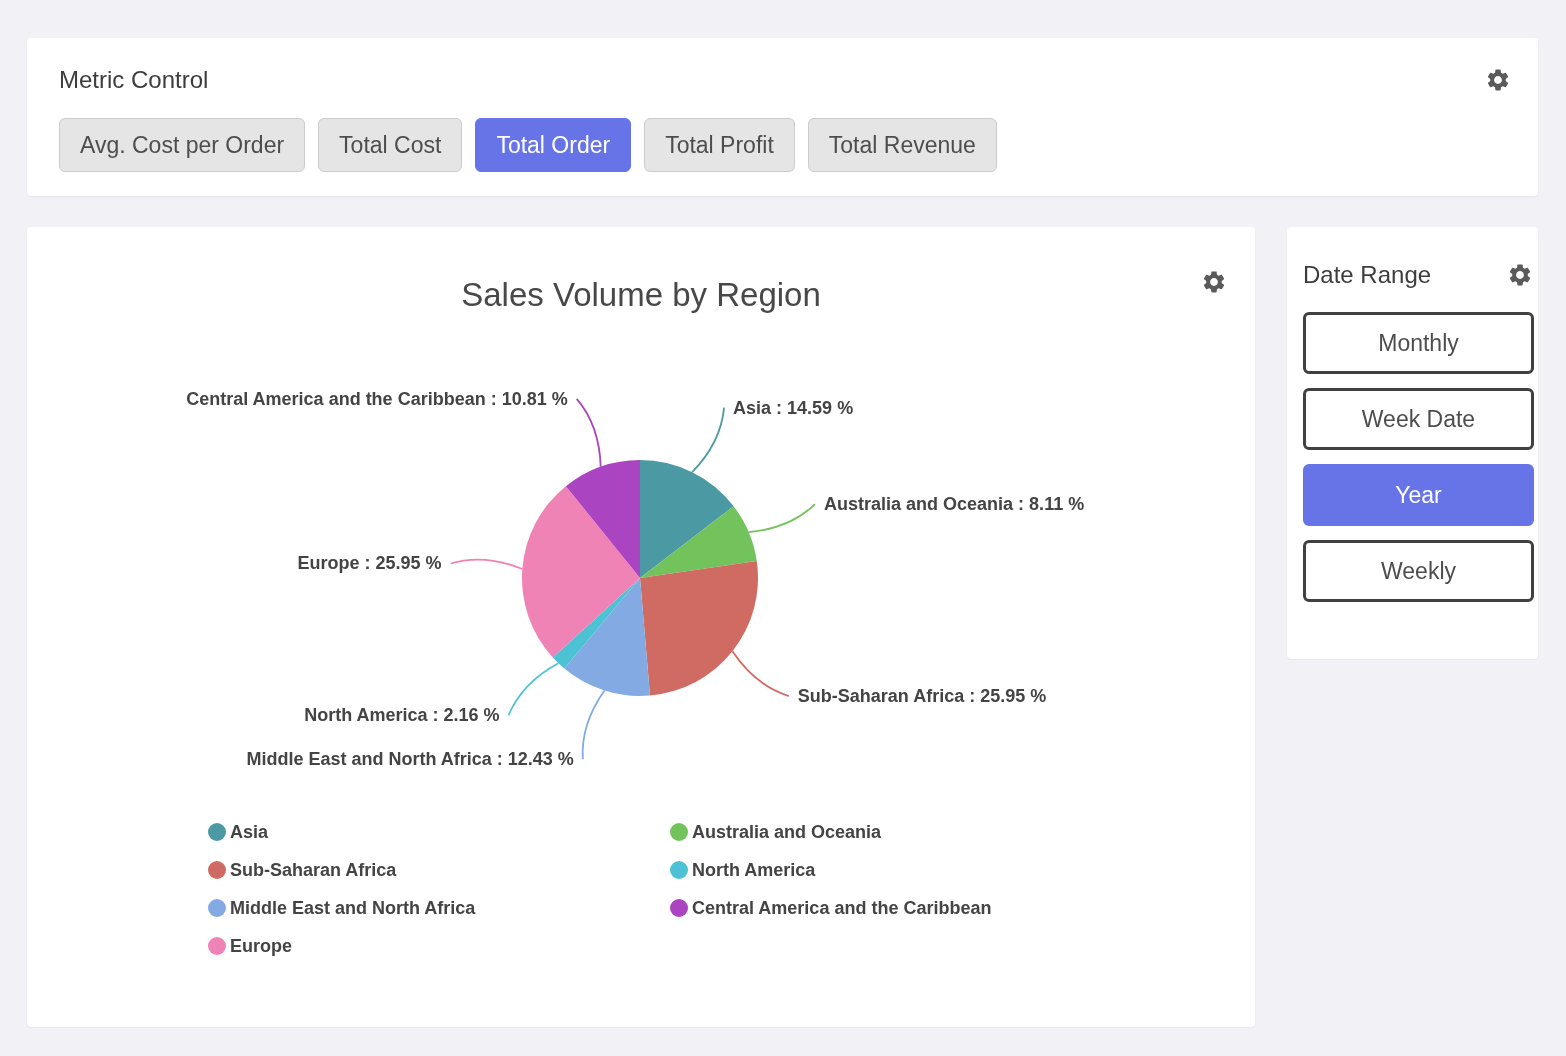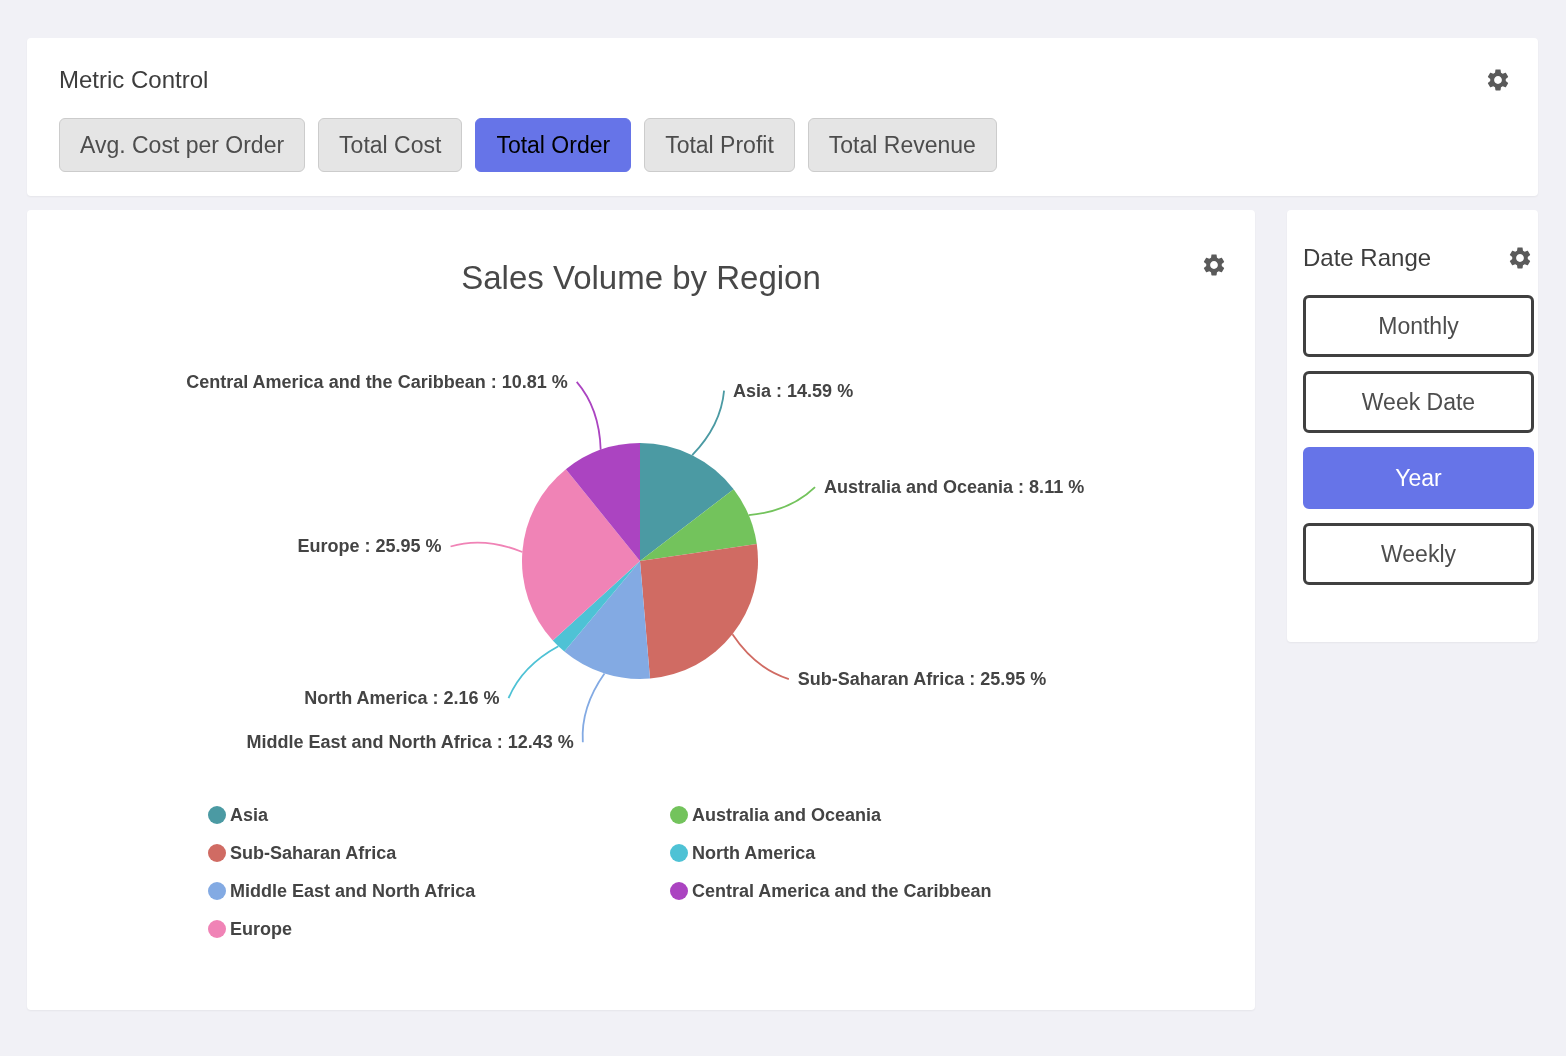--- a/index.html
+++ b/index.html
@@ -61,21 +61,21 @@
     color:#4d4d4d;
     cursor:pointer;
     white-space:nowrap;
   }
   .ctl-btn.selected { color:#ffffff; }
 
   
   .main-row {
     display:flex;
     gap:32px;
-    margin-top:14px;
+    margin-top:31px;
     align-items:flex-start;
   }
 
   
   .chart-card {
     width:1228px;
     height:800px;
     position:relative;
   }
   .chart-header {
@@ -155,21 +155,21 @@
       <h2 class="panel-title">Metric Control</h2>
       <span class="gear">
         <svg viewBox="0 0 24 24">
             <use href="#icon-gear"></use>
           </svg>
       </span>
     </div>
     <div class="btn-row" id="metric-buttons">
         <button type="button" class="ctl-btn">Avg. Cost per Order</button>
         <button type="button" class="ctl-btn">Total Cost</button>
-        <button type="button" class="ctl-btn selected" style="background: rgb(102, 116, 232); border-color: rgb(102, 116, 232); color: #000000;">Total Order</button>
+        <button type="button" class="ctl-btn selected" style="background: rgb(102, 116, 232); border-color: rgb(102, 116, 232); color: #ffffff;">Total Order</button>
         <button type="button" class="ctl-btn">Total Profit</button>
         <button type="button" class="ctl-btn">Total Revenue</button>
       </div>
   </section>
 
   <div class="main-row">
 
     <section class="card chart-card">
       <div class="chart-header">
         <h1 class="chart-title">Sales Volume by Region</h1>

